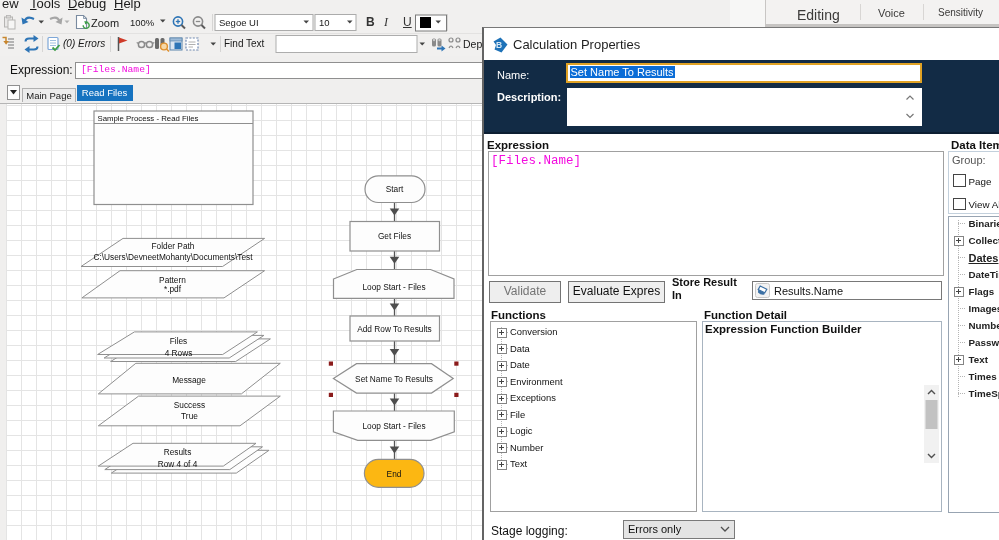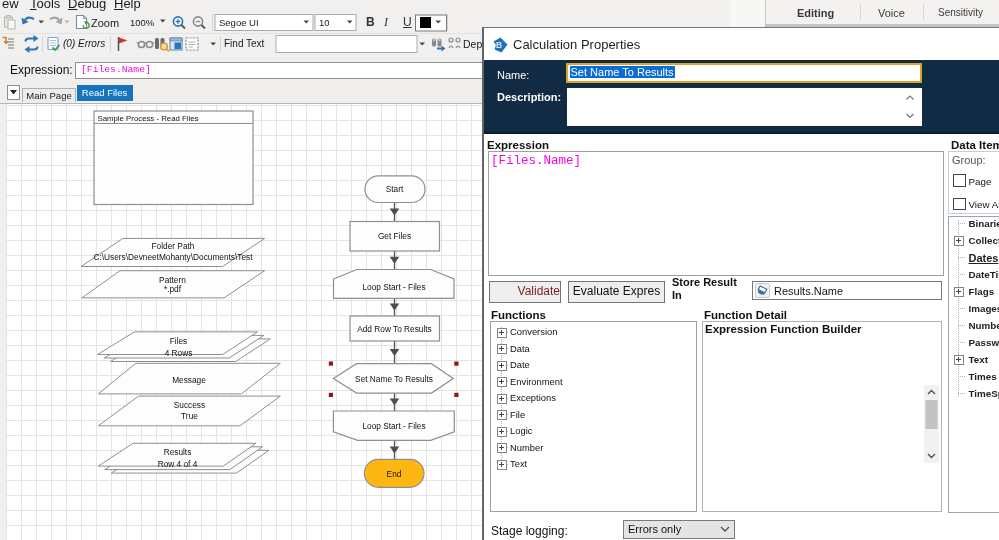--- a/index.html
+++ b/index.html
@@ -241,21 +241,21 @@
       <text x="394.5" y="332" text-anchor="middle">Add Row To Results</text>
       <text x="394" y="382" text-anchor="middle">Set Name To Results</text>
       <text x="394" y="429" text-anchor="middle">Loop Start - Files</text>
       <text x="394" y="476.5" text-anchor="middle">End</text>
     </g>
   </svg>
 
   <div class="abs" style="left:730px;top:0;width:35px;height:27px;background:#f7f7f6;"></div>
   <div class="abs" style="left:765px;top:0;width:234px;height:24px;background:#f3f2f1;border-left:1px solid #c8c6c4;"></div>
   <div class="abs" style="left:765px;top:23.5px;width:234px;height:4px;background:#c6c4c2;"></div>
-  <div class="abs nw" style="left:797px;top:7px;font-size:11px;color:#3b3a39;font-weight:bold;">Editing</div>
+  <div class="abs nw" style="left:797px;top:7px;font-size:14px;color:#3b3a39;">Editing</div>
   <div class="abs nw" style="left:878px;top:7px;font-size:11px;color:#3b3a39;">Voice</div>
   <div class="abs nw" style="left:938px;top:7px;font-size:10px;color:#3b3a39;">Sensitivity</div>
   <div class="abs" style="left:860px;top:4px;width:1px;height:16px;background:#d8d6d4;"></div>
   <div class="abs" style="left:923px;top:4px;width:1px;height:16px;background:#d8d6d4;"></div>
 
   <div id="dlg" class="abs" style="left:482px;top:27px;width:517px;height:513px;background:#fff;border-left:2px solid #646464;border-top:1px solid #787878;overflow:hidden;">
 
     <svg class="abs" style="left:7px;top:8px;" width="18" height="18" viewBox="0 0 18 18">
       <polygon points="2.5,5.5 9.5,1.5 16.5,8.5 10.5,16.5 3.5,13.5 5,9" fill="#1e72b8"></polygon>
       <text x="5" y="12" font-size="8.5" font-weight="bold" fill="#d8e8f5" font-family="'Liberation Sans',sans-serif">B</text>
@@ -270,21 +270,21 @@
     <div class="abs" style="left:83px;top:60px;width:355px;height:38px;background:#fff;"></div>
     <svg class="abs" style="left:420px;top:63px;" width="12" height="32" viewBox="0 0 12 32">
       <polyline points="2.5,8.5 6,5 9.5,8.5" fill="none" stroke="#777" stroke-width="1.2"></polyline>
       <polyline points="2.5,23 6,26.5 9.5,23" fill="none" stroke="#777" stroke-width="1.2"></polyline>
     </svg>
 
     <div class="abs nw" style="left:3px;top:111px;font-size:11.5px;font-weight:bold;color:#111;">Expression</div>
     <div class="abs" style="left:4px;top:122.5px;width:454px;height:123px;background:#fff;border:1px solid #a0a0a0;"></div>
     <div class="abs nw" style="left:7px;top:126px;font-family:'Liberation Mono',monospace;font-size:12.5px;color:#f40adf;">[Files.Name]</div>
 
-    <div class="abs" style="left:5px;top:253px;width:70px;height:20px;background:#eee;border:1px solid #747474;font-size:12px;color:#7f1d1d;text-align:right;line-height:19px;">Validate</div>
+    <div class="abs" style="left:5px;top:253px;width:70px;height:20px;background:#eee;border:1px solid #747474;font-size:12px;color:#737373;text-align:center;line-height:19px;">Validate</div>
     <div class="abs" style="left:84px;top:253px;width:95px;height:20px;background:#eee;border:1px solid #747474;font-size:12px;color:#111;text-align:center;line-height:19px;overflow:hidden;">Evaluate Expres</div>
     <div class="abs" style="left:188px;top:250px;width:80px;height:24px;overflow:hidden;">
         <div class="nw" style="margin-top:-2px;font-size:11px;font-weight:bold;color:#111;line-height:12.5px;">Store Result<br>In</div>
       </div>
     <div class="abs" style="left:268px;top:252.5px;width:188px;height:17.5px;background:#fff;border:1px solid #787878;"></div>
     <svg class="abs" style="left:270.5px;top:254.5px;" width="15" height="15" viewBox="0 0 15 15">
       <rect x="0.5" y="0.5" width="14" height="14" rx="2" fill="#f2f2f2" stroke="#c8c8c8"></rect>
       <polygon points="5.2,3 11.8,6.2 9.8,9.8 3.2,6.6" fill="#fff" stroke="#3c70a4" stroke-width="1.2"></polygon>
       <path d="M3.2,6.6 L9.8,9.8 L9.4,11.6 Q6,12.6 3,9.4 Z" fill="#3c70a4"></path>
     </svg>

